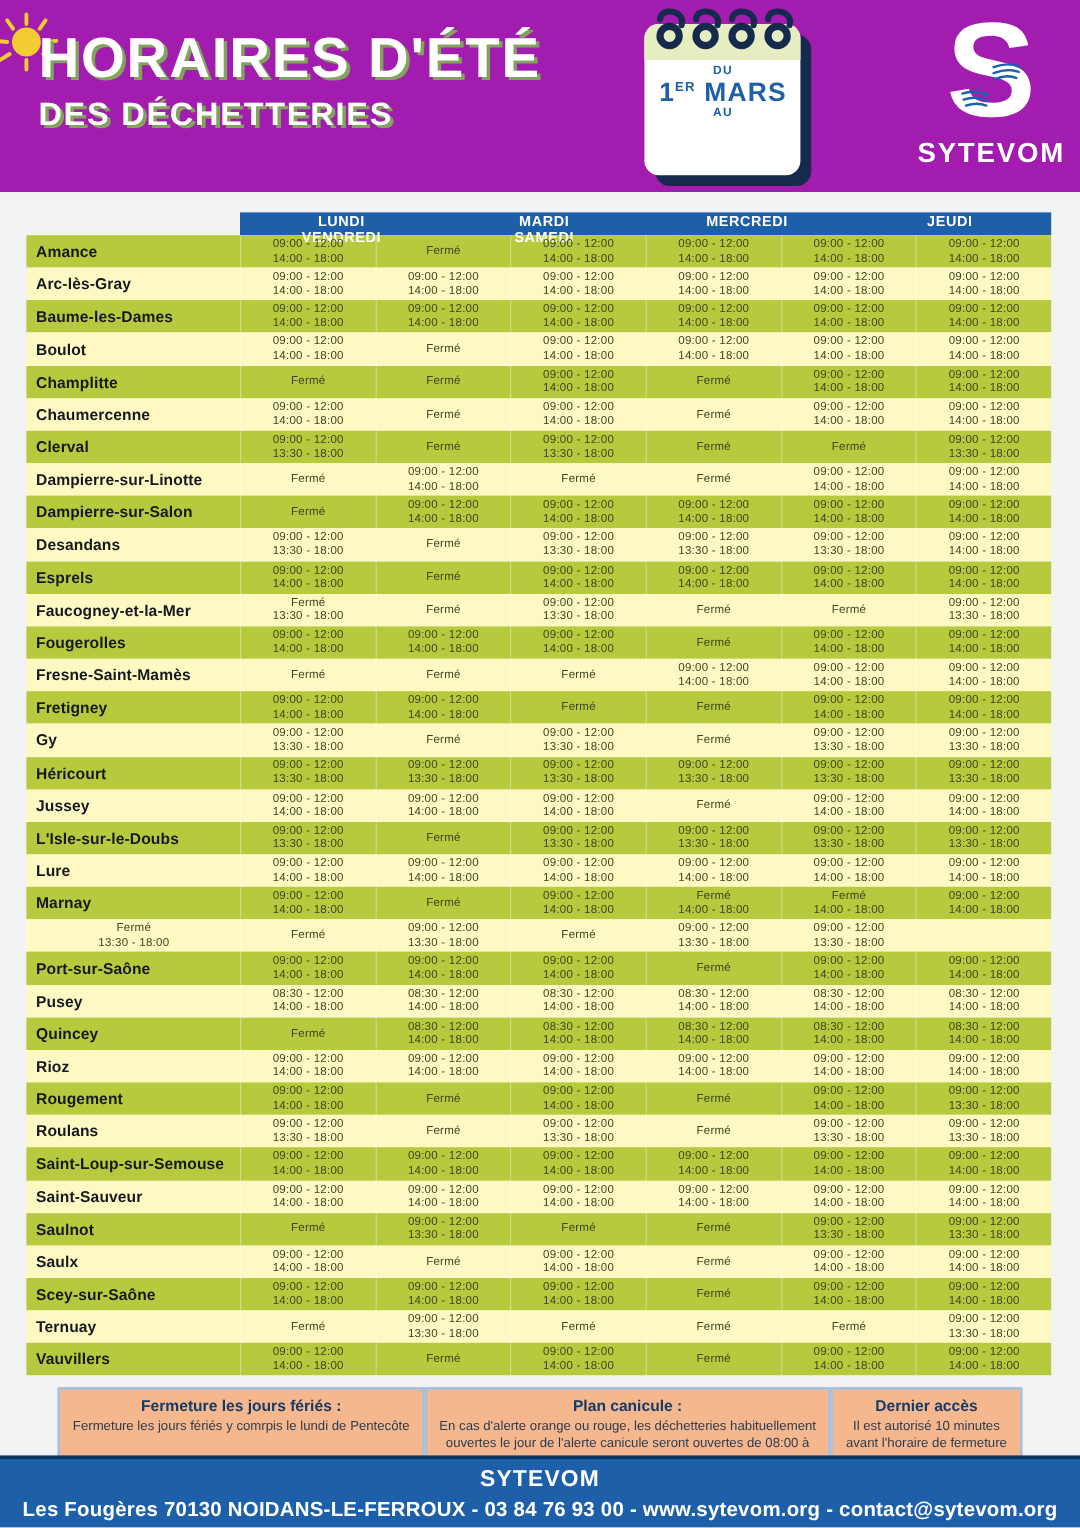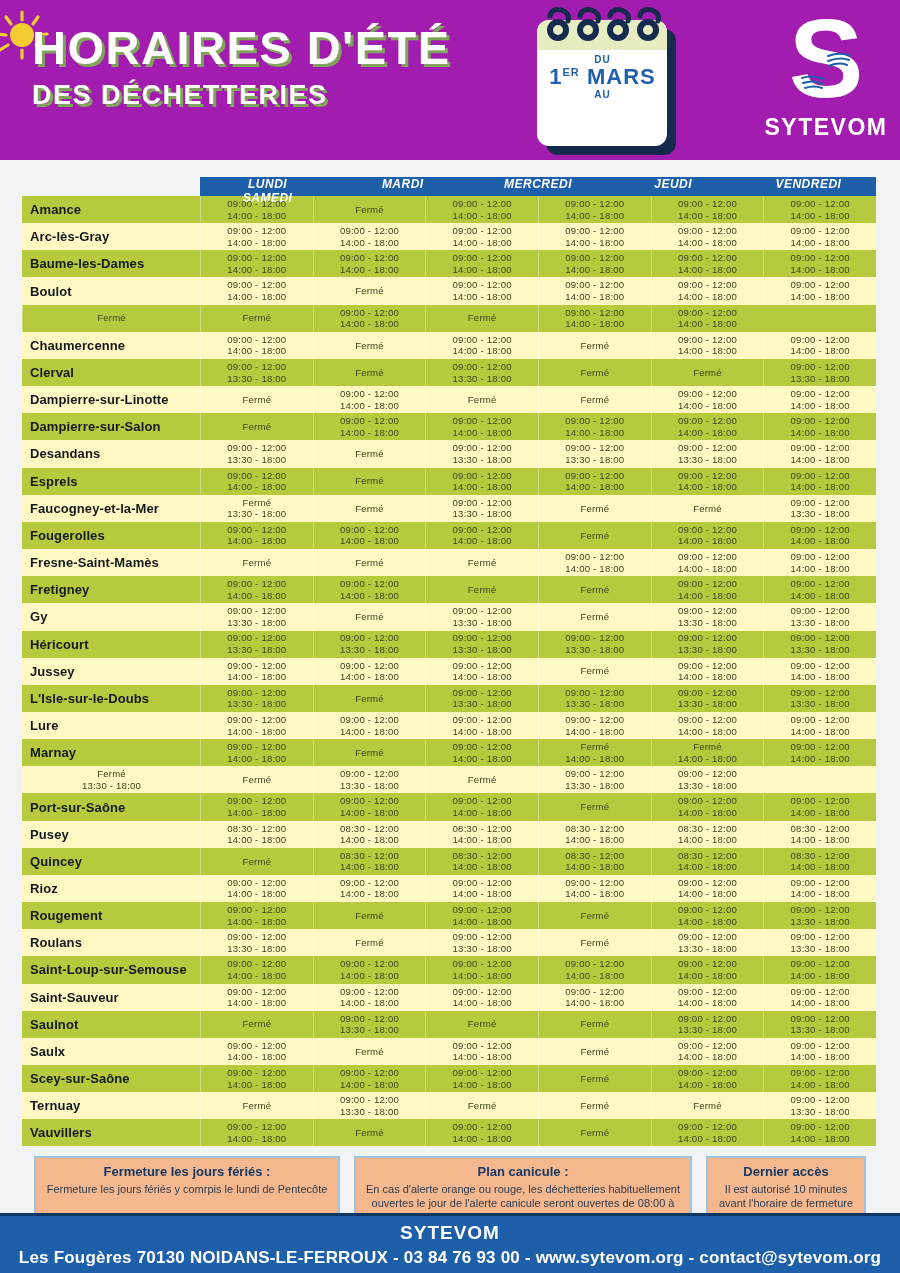--- a/index.html
+++ b/index.html
@@ -28,35 +28,35 @@
   .cal-line2{font-size:21px; letter-spacing:0.5px; line-height:1.1;}
 
   .logo{position:absolute; right:10px; top:4px; width:128px; text-align:center; color:#ffffff;}
   .logo-s{font-size:112px; font-weight:800; line-height:0.98; position:relative; display:inline-block;}
   .logo-hands{position:absolute; left:50%; top:50%; transform:translate(-50%,-50%);}
   .logo-text{font-size:23px; font-weight:700; letter-spacing:1.5px; margin-top:0px;}
 
   
   .table-wrap{position:absolute; left:22px; top:177px; width:854px;}
   .day-header-row{margin-left:178px; height:19px; background:#1e5fa9;
-    display:grid; grid-template-columns:repeat(5,1fr);font-style:italic;}
+    display:grid; grid-template-columns:repeat(4,1fr);}
   .day-header{display:flex; align-items:center; justify-content:center;
     color:#ffffff; font-size:12px; font-weight:700; letter-spacing:0.5px;}
   .row{display:grid; grid-template-columns:178px repeat(6,1fr); height:27.17px;}
   .row.dark{background:#b7ca3d;}
   .row.light{background:#fef9c3;}
   .town{display:flex; align-items:center; padding-left:8px; font-size:13px;
     font-weight:700; color:#15191e; letter-spacing:0.1px; white-space:nowrap;text-align:right;}
   .cell{display:flex; flex-direction:column; align-items:center; justify-content:center;
     border-left:1px solid rgba(255,255,255,0.35);}
   .cell span{font-size:9.6px; line-height:11.6px; color:#3c441f; letter-spacing:0.2px;}
 
   
   .notes{position:absolute; left:0; right:0; top:1156px; padding:0 34px;
-    display:flex; justify-content:space-between; box-sizing:border-box;}
+    display:flex; justify-content:center; box-sizing:border-box;}
   .note{background:#f4b78e; border:2px solid #9fc3e4; box-sizing:border-box;
     padding:6px 10px; text-align:center; min-height:54px;}
   .note.n0{width:306px;} .note.n1{width:338px;} .note.n2{width:160px;}
   .note-title{font-size:13px; font-weight:700; color:#163a64; margin-bottom:3px;}
   .note-body{font-size:11px; line-height:1.3; color:#2e3c4e;}
 
   
   .footer{position:absolute; left:0; right:0; bottom:0; height:60px; background:#1e5fa9;
     border-top:3px solid #0d3564; box-sizing:border-box;
     display:flex; flex-direction:column; align-items:center; justify-content:center; gap:4px;}
@@ -239,20 +239,21 @@
           <div class="cell">
             <span>09:00 - 12:00</span>
             <span>14:00 - 18:00</span>
           </div>
           <div class="cell">
             <span>09:00 - 12:00</span>
             <span>14:00 - 18:00</span>
           </div>
         </div>
         <div class="row dark">
+          <div class="town">Champlitte</div>
           <div class="cell">
             <span>Fermé</span>
           </div>
           <div class="cell">
             <span>Fermé</span>
           </div>
           <div class="cell">
             <span>09:00 - 12:00</span>
             <span>14:00 - 18:00</span>
           </div>

